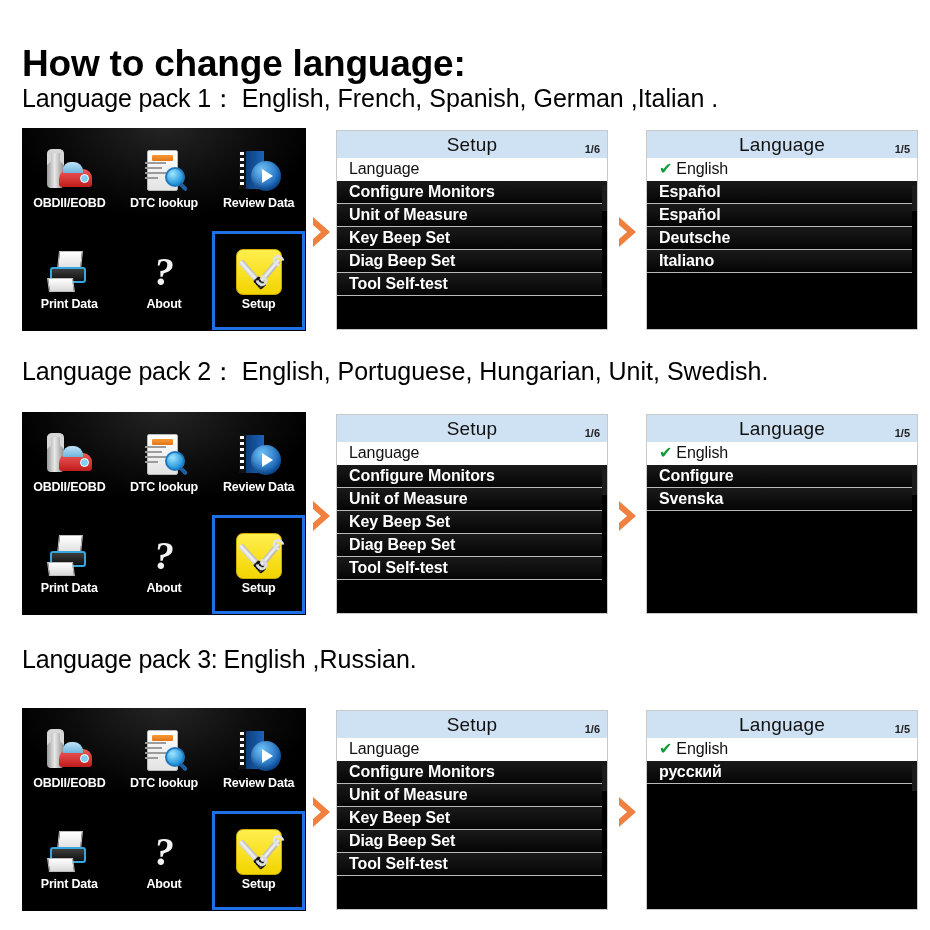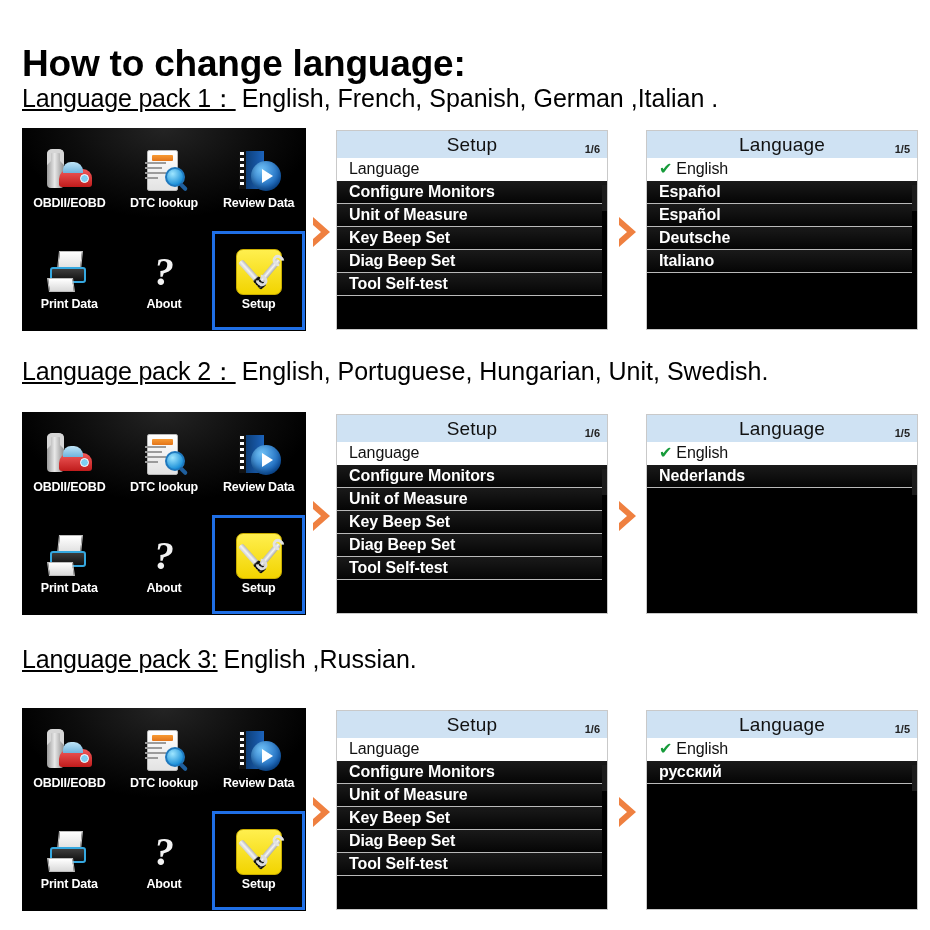--- a/index.html
+++ b/index.html
@@ -12,21 +12,21 @@
 
   .title{
     position:absolute;left:22px;top:18px;
     font-size:37px;font-weight:bold;letter-spacing:-0.2px;
     white-space:nowrap;
   }
   .packline{
     position:absolute;left:22px;
     font-size:25px;font-weight:normal;white-space:nowrap;
   }
-  .packline .lbl{letter-spacing:-0.2px;text-decoration:underline;}
+  .packline .lbl{letter-spacing:-0.2px;}
   .packline .langs{margin-left:6px;}
 
   
   .row{position:absolute;left:0;width:930px;height:205px;}
 
   
   .device{
     position:absolute;left:22px;top:0;width:284px;height:203px;
     background:#000;
     background-image:
@@ -431,21 +431,22 @@
         </svg>
     </div>
 
     <div class="lcd" style="left:646px;top:2px">
       <div class="bar">
         <span class="t">Language</span>
         <span class="pg">1/5</span>
       </div>
       <div class="list">
         <div class="item sel"><span class="chk">✔</span><span>English</span></div>
-        <div class="item">Nederlands</div>
+        <div class="item">Configure</div>
+        <div class="item">Svenska</div>
         <div class="sbar">
             <i></i>
           </div>
       </div>
     </div>
 
   </div>
 
   <div class="packline" style="top:645px">
     <span class="lbl">Language pack 3:</span><span class="langs">English ,Russian.</span>

